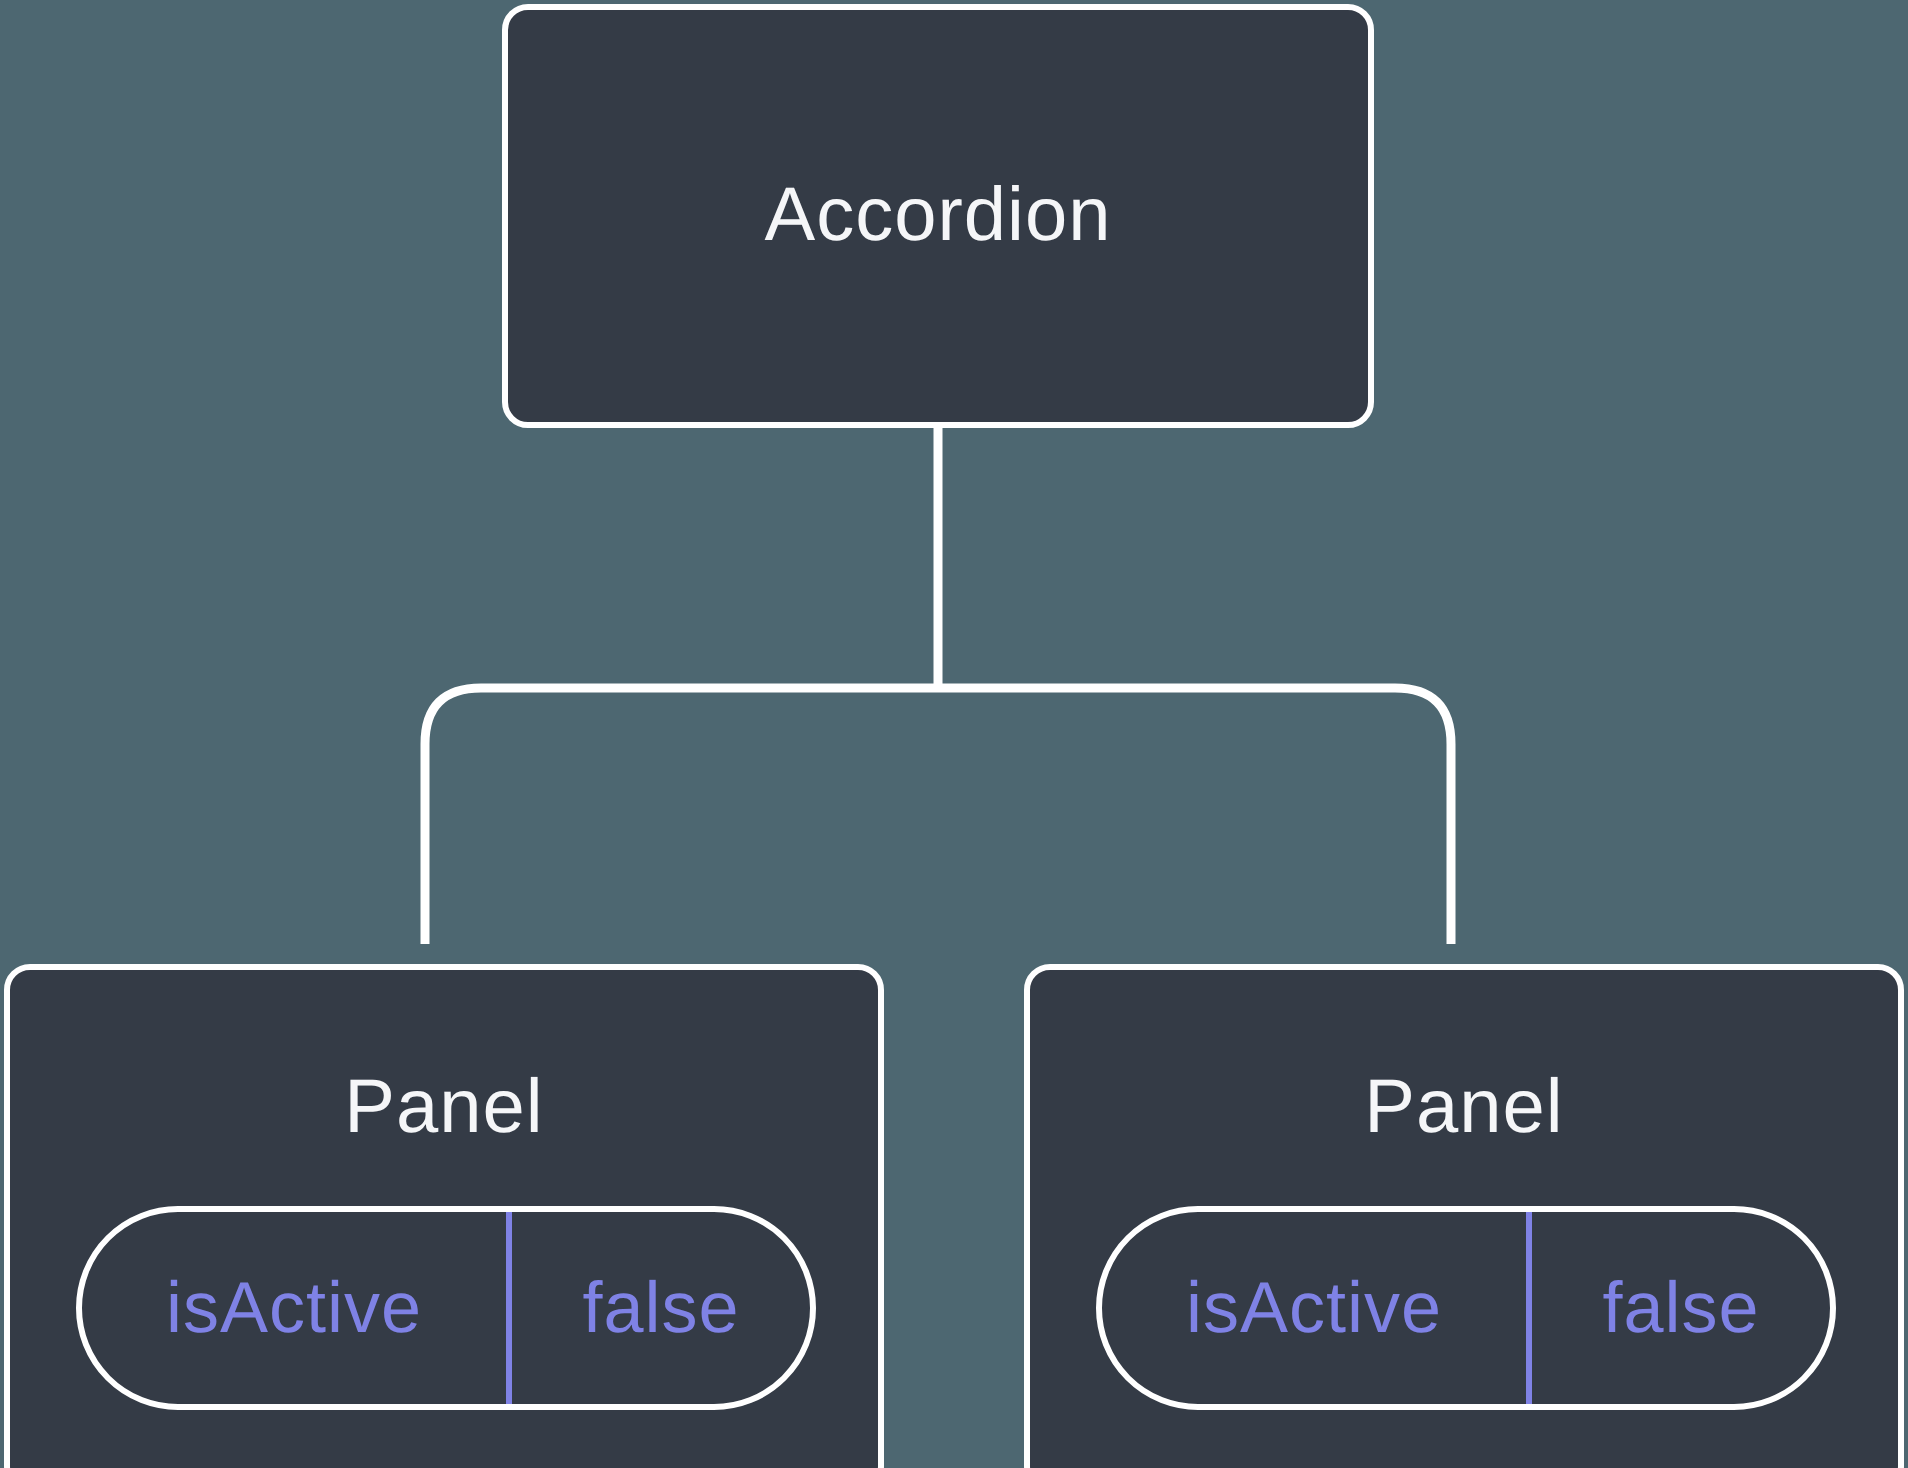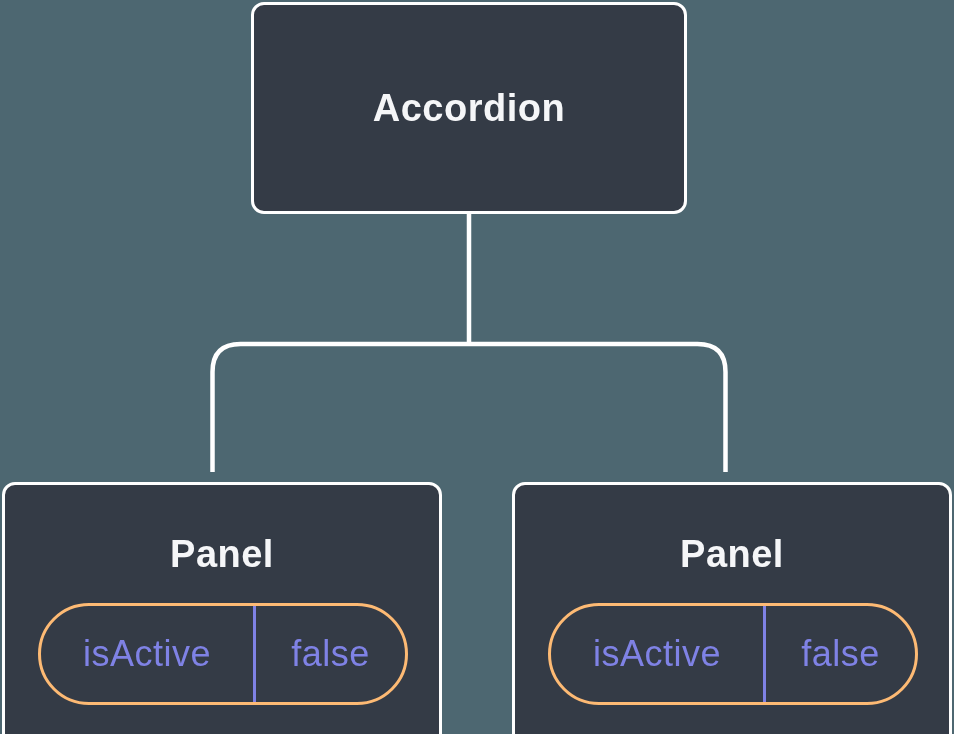--- a/index.html
+++ b/index.html
@@ -41,38 +41,38 @@
   }
   .node-panel {
     top: 482px;
     width: 434px;
     height: 258px;
   }
   .panel-left  { left: 2px; }
   .panel-right { left: 512px; }
   .node-label {
     font-size: 38px;
-    font-weight: 700;
+    font-weight: 400;
     letter-spacing: 0.5px;
     color: #f5f6f8;
     text-align: center;
   }
   .panel-title {
     position: absolute;
     left: 0;
     top: 48px;
     width: 100%;
   }
   .state-pill {
     position: absolute;
     left: 33px;
     top: 118px;
     width: 364px;
     height: 96px;
-    border: 3px solid #fdba74;
+    border: 3px solid #ffffff;
     border-radius: 51px;
     display: flex;
     align-items: stretch;
     overflow: hidden;
     color: #7f82e5;
   }
   .state-key, .state-value {
     display: flex;
     align-items: center;
     justify-content: center;

